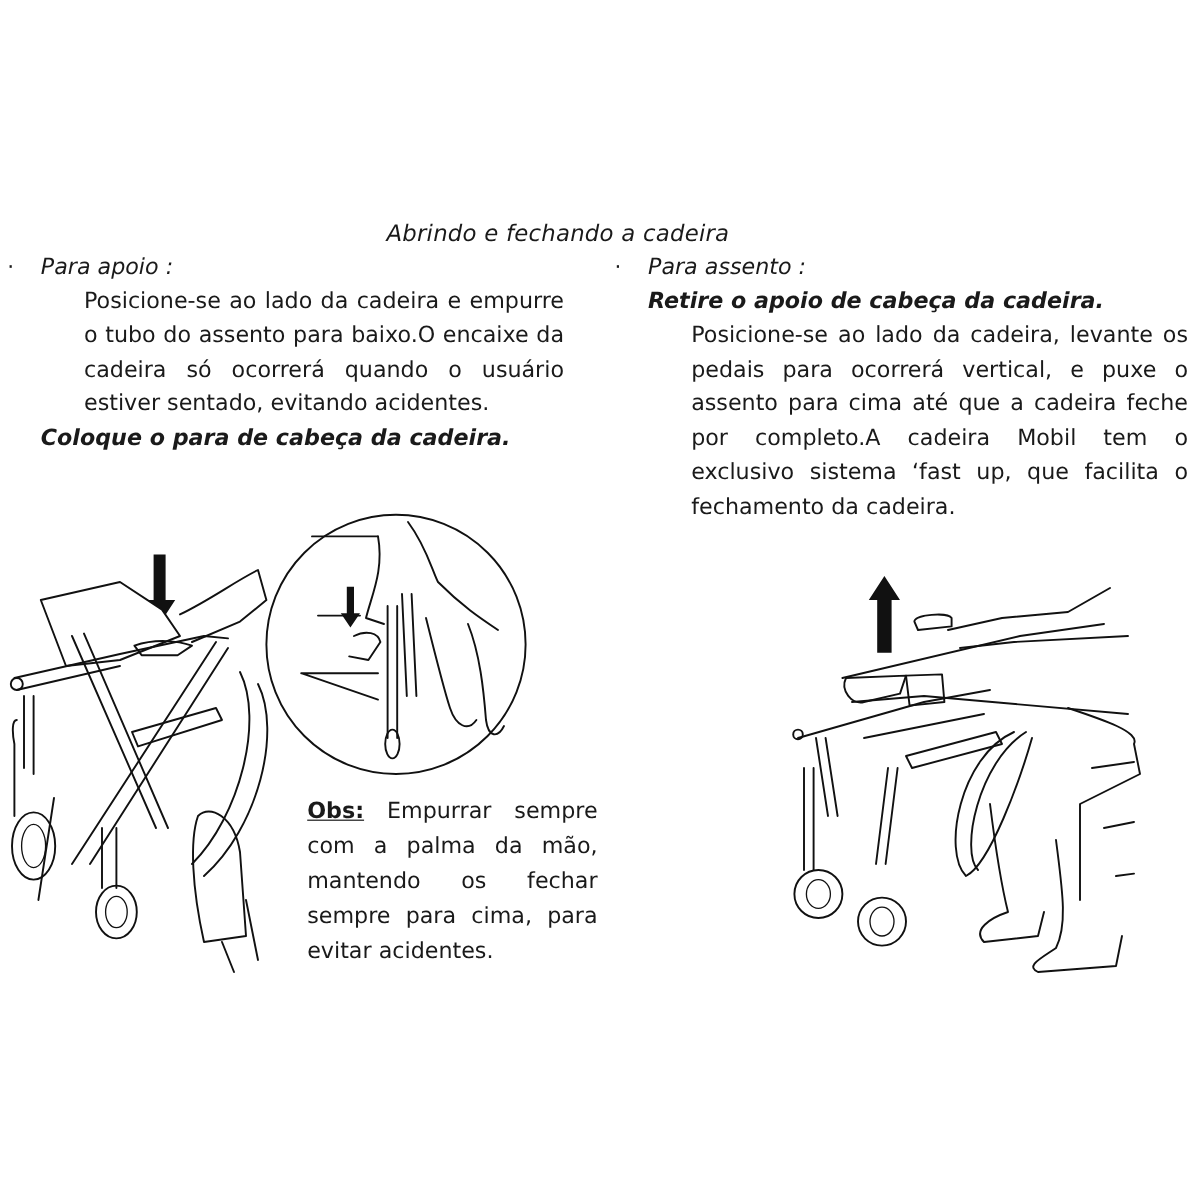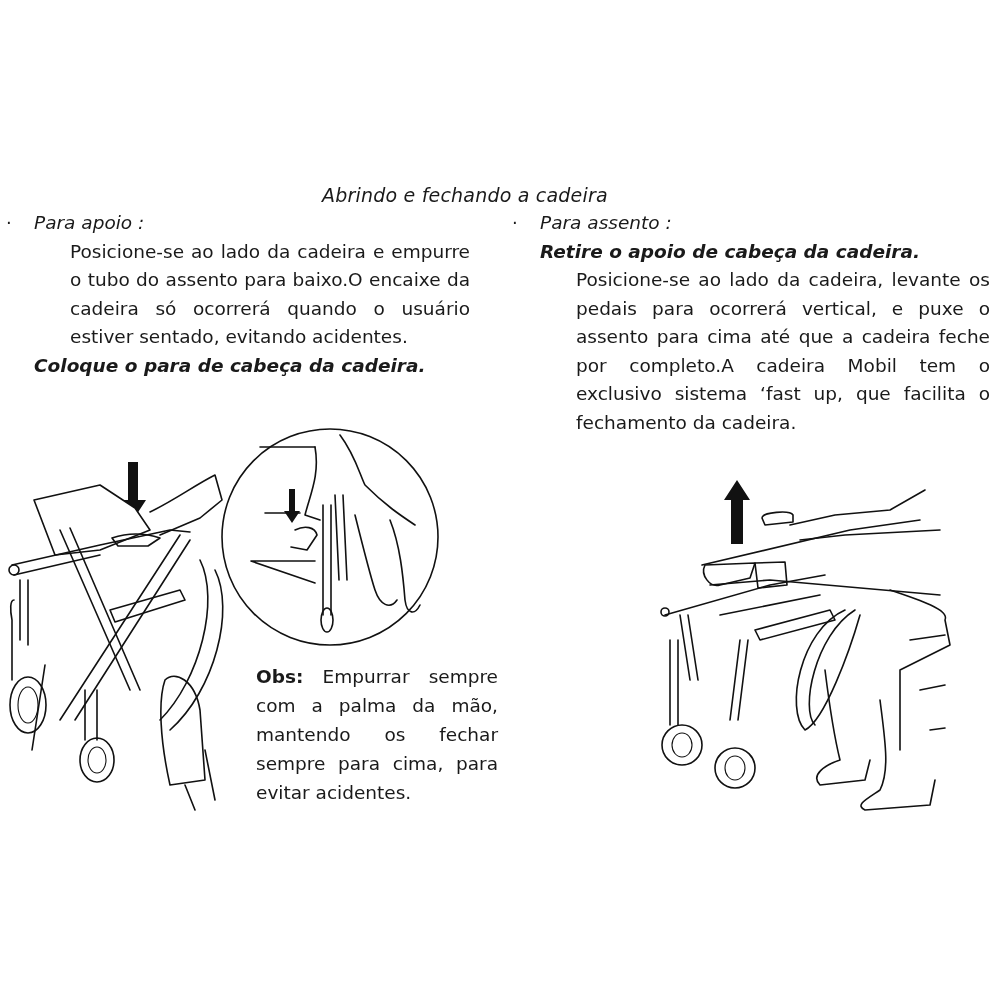--- a/index.html
+++ b/index.html
@@ -11,21 +11,21 @@
   .col-left { left: 34px; top: 209px; width: 436px; }
   .col-right { left: 540px; top: 209px; width: 450px; }
   .bullet { position: absolute; top: 0; font-size: 18px; }
   .col-left .bullet { left: -28px; }
   .col-right .bullet { left: -28px; }
   .heading { font-style: italic; display: block; }
   .para { display: block; text-align: justify; text-align-last: left; margin-left: 36px; }
   .emph { font-style: italic; font-weight: bold; display: block; }
   .obs { position: absolute; left: 256px; top: 662px; width: 242px; font-size: 18.5px;
          line-height: 29px; text-align: justify; text-align-last: left; }
-  .obs b { font-weight: bold; }
+  .obs b { font-weight: bold; text-decoration: underline; }
   svg { position: absolute; overflow: visible; }
   .ln { fill: none; stroke: #111; stroke-width: 1.6; stroke-linecap: round; stroke-linejoin: round; }
   .ln-thin { fill: none; stroke: #111; stroke-width: 1.1; stroke-linecap: round; stroke-linejoin: round; }
   .fill-white { fill: #fff; stroke: #111; stroke-width: 1.6; stroke-linejoin: round; }
   .arrow { fill: #111; stroke: none; }
 </style>
 </head>
 <body>
 
 <div class="title">Abrindo e fechando a cadeira</div>

